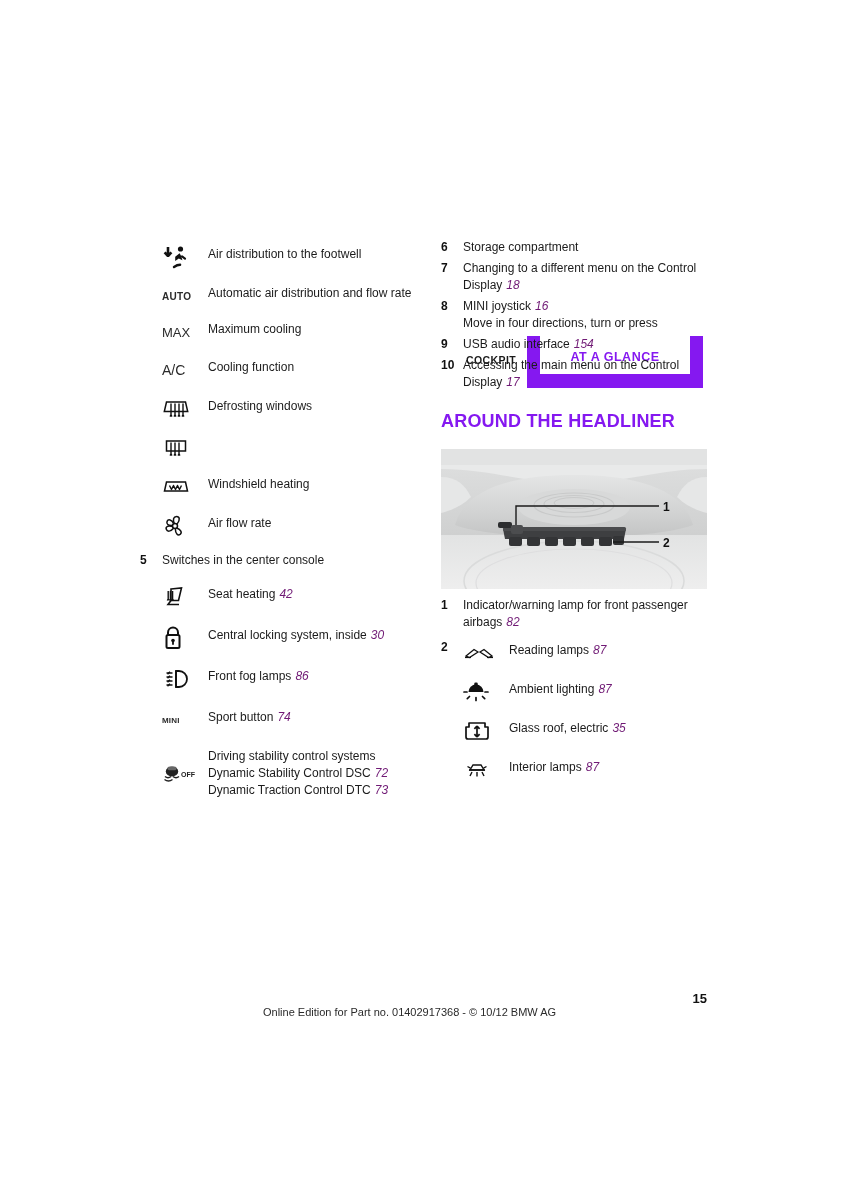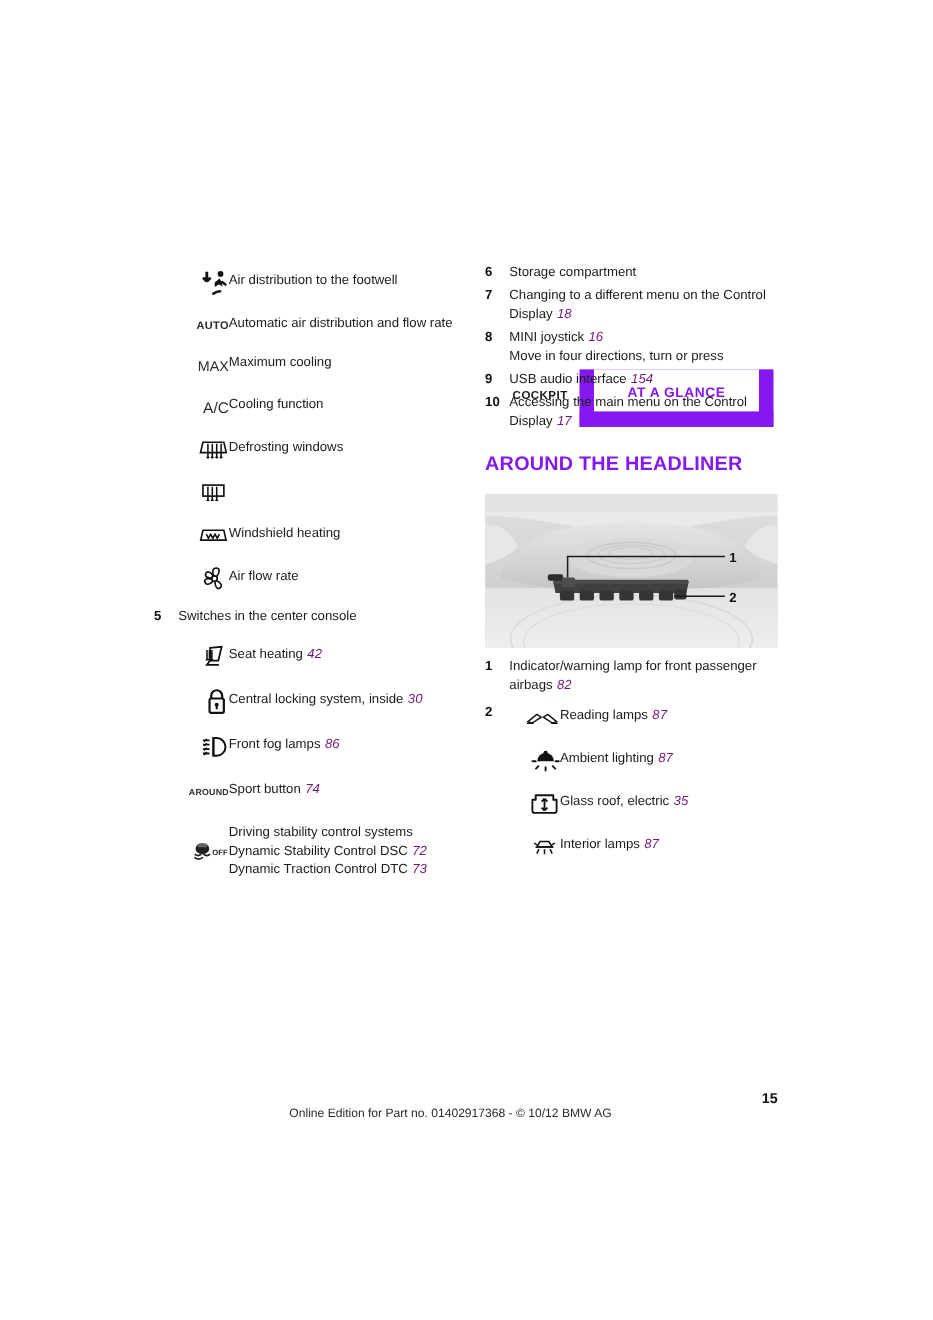--- a/index.html
+++ b/index.html
@@ -100,21 +100,21 @@
     display: flex;
     align-items: flex-start;
     margin-bottom: 11px;
   }
   .iconrow .ic {
     flex: 0 0 46px;
     width: 46px;
     height: 26px;
     display: flex;
     align-items: center;
-    justify-content: flex-end;
+    justify-content: flex-start;
     padding-top: 1px;
   }
   .iconrow .txt {
     flex: 1;
     font-size: 12px;
     line-height: 17px;
     padding-top: 3px;
     color: #1b1b1b;
   }
   .txtlabel {
@@ -314,21 +314,21 @@
           <path d="M14 4 v16" stroke="#111" stroke-width="1.8"></path>
           <path d="M10.5 6 l-6 0 M10.5 10 l-6 0 M10.5 14 l-6 0 M10.5 18 l-6 0" stroke="#111" stroke-width="1.6"></path>
           <path d="M8 4.8 l-2.5 2.4 M8 8.8 l-2.5 2.4 M8 12.8 l-2.5 2.4 M8 16.8 l-2.5 2.4" stroke="#111" stroke-width="1.5"></path>
         </svg>
       </span>
       <span class="txt"><span>Front fog lamps</span><span class="pg">86</span></span>
     </div>
 
     <div class="iconrow" style="margin-bottom:15px;">
       <span class="ic">
-        <span class="txtlabel sport">AROUND</span>
+        <span class="txtlabel sport">MINI</span>
       </span>
       <span class="txt"><span>Sport button</span><span class="pg">74</span></span>
     </div>
 
     <div class="iconrow" style="align-items:center;">
       <span class="ic" style="height:32px;">
         <svg width="34" height="22" viewBox="0 0 34 22">
           <ellipse cx="10" cy="8.5" rx="6.2" ry="5" fill="#222"></ellipse>
           <rect x="5.5" y="3.8" width="9" height="3.4" rx="1.4" fill="#666"></rect>
           <path d="M3 13.5 q3 2.5 6 0 M11 13.5 q3 2.5 6 0" stroke="#222" stroke-width="1.5" fill="none"></path>

